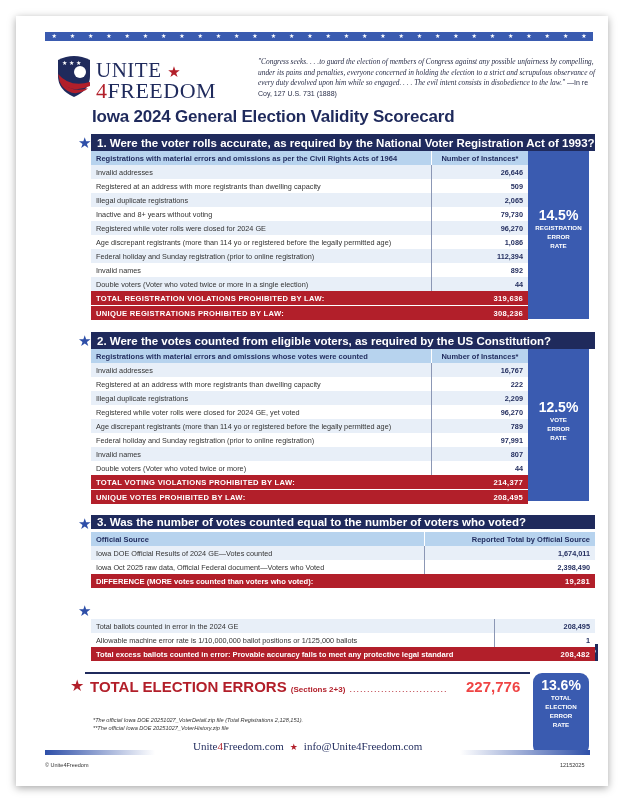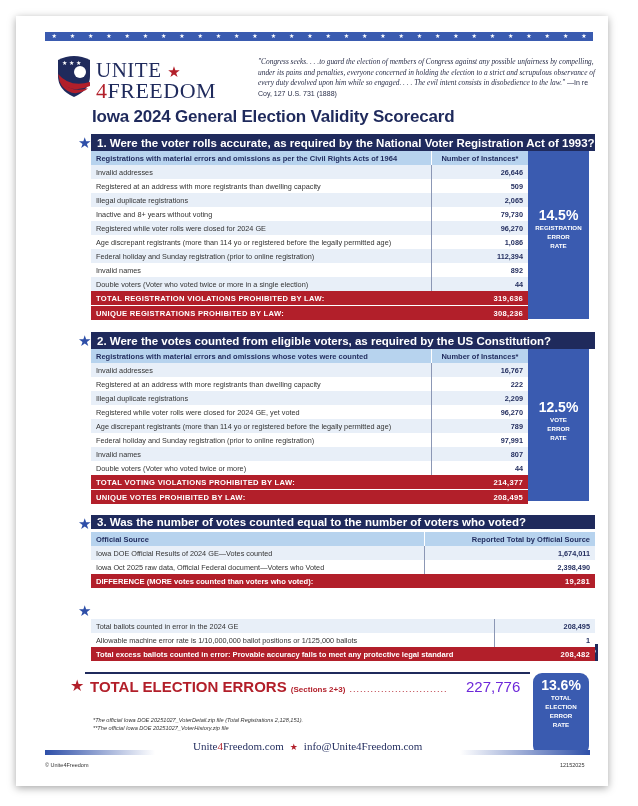--- a/index.html
+++ b/index.html
@@ -27,21 +27,21 @@
   table.grid tr.hdr td.num { border-left:1px solid #ffffff; }
   table.grid tr.tot td { background:#b21f2a; color:#fff; font-weight:bold; font-size:7.6px; letter-spacing:0.3px; border-bottom:1px solid #fff; }
   table.grid tr.tot td.num { color:#fff; border-left:none; }
   .ratebox { position:absolute; background:#3a5bb0; color:#fff; text-align:center; font-weight:bold; }
   .ratebox .pct { font-size:14px; }
   .ratebox .lbl { font-size:6.2px; line-height:9px; }
   .total-line { position:absolute; left:70px; top:672px; width:400px; height:28px; border-top:2px solid #1f2a5c; }
   .total-text { position:absolute; left:72px; top:678px; color:#b21f2a; font-weight:bold; font-size:15px; white-space:nowrap; }
   .total-text .small { font-size:8px; }
   .total-text .dots { font-size:9px; letter-spacing:1px; font-weight:normal; }
-  .total-val { position:absolute; left:466px; top:678px; color:#6d28d9; font-weight:normal; font-size:15px; }
+  .total-val { position:absolute; left:466px; top:678px; color:#ef4444; font-weight:bold; font-size:15px; }
   .footnotes { position:absolute; left:93px; top:716px; font-size:5.6px; font-style:italic; color:#333; line-height:8px; }
   .footer-bar-l { position:absolute; left:45px; top:750px; width:110px; height:5px; background:linear-gradient(to right,#2e4fa8,#ffffff); }
   .footer-bar-r { position:absolute; left:370px; top:750px; width:110px; height:5px; background:linear-gradient(to left,#2e4fa8,#ffffff); }
   .footer-site { position:absolute; left:155px; top:740px; font-family:"Liberation Serif", serif; font-size:11px; color:#1f2a5c; white-space:nowrap; }
   .footer-site .four { color:#b21f2a; }
   .footer-site .star { color:#b21f2a; font-size:9px; margin:0 6px; }
   .copy { position:absolute; left:45px; top:762px; font-size:5.5px; color:#333; }
   .date { position:absolute; left:560px; top:762px; font-size:5.5px; color:#333; }
 </style>
 </head>

